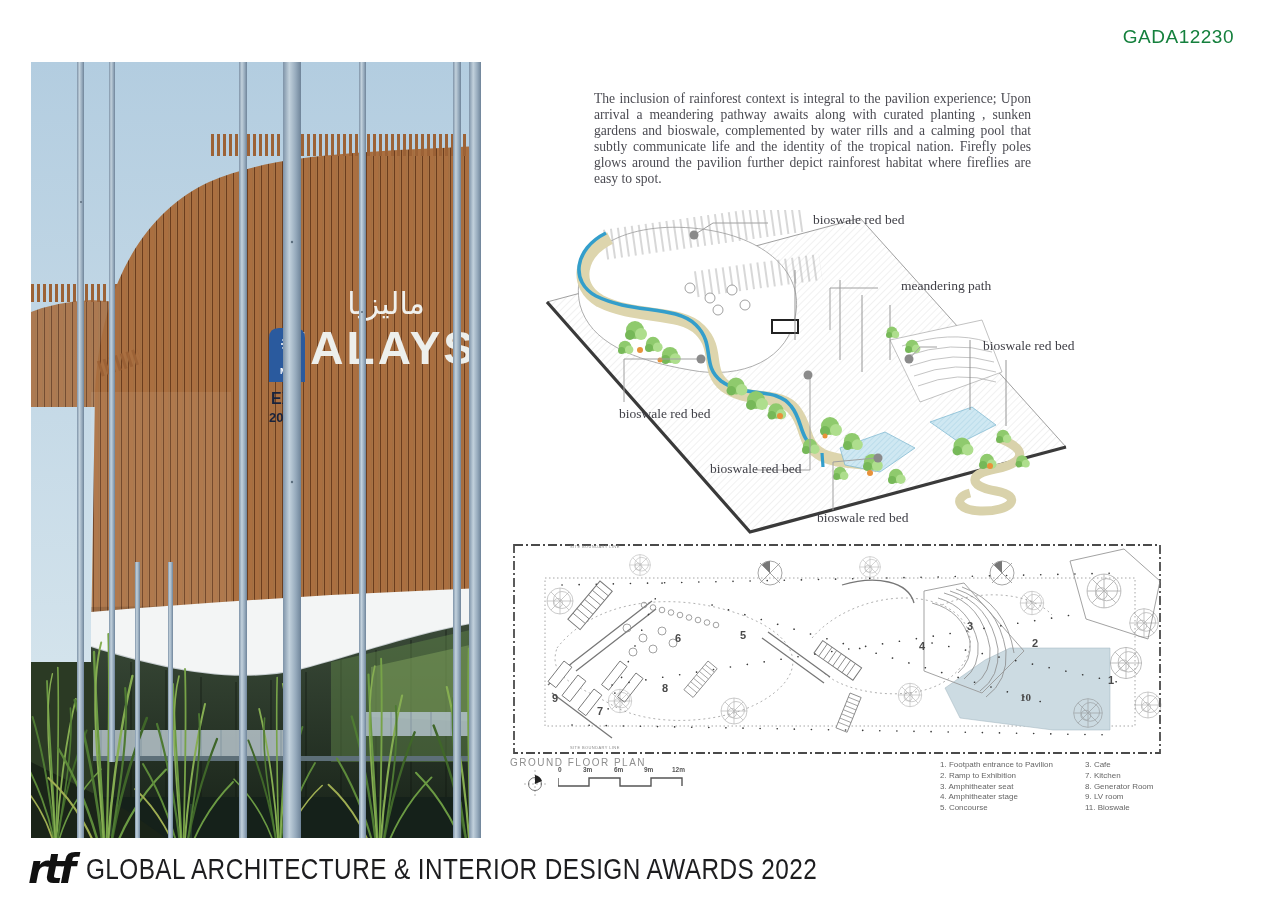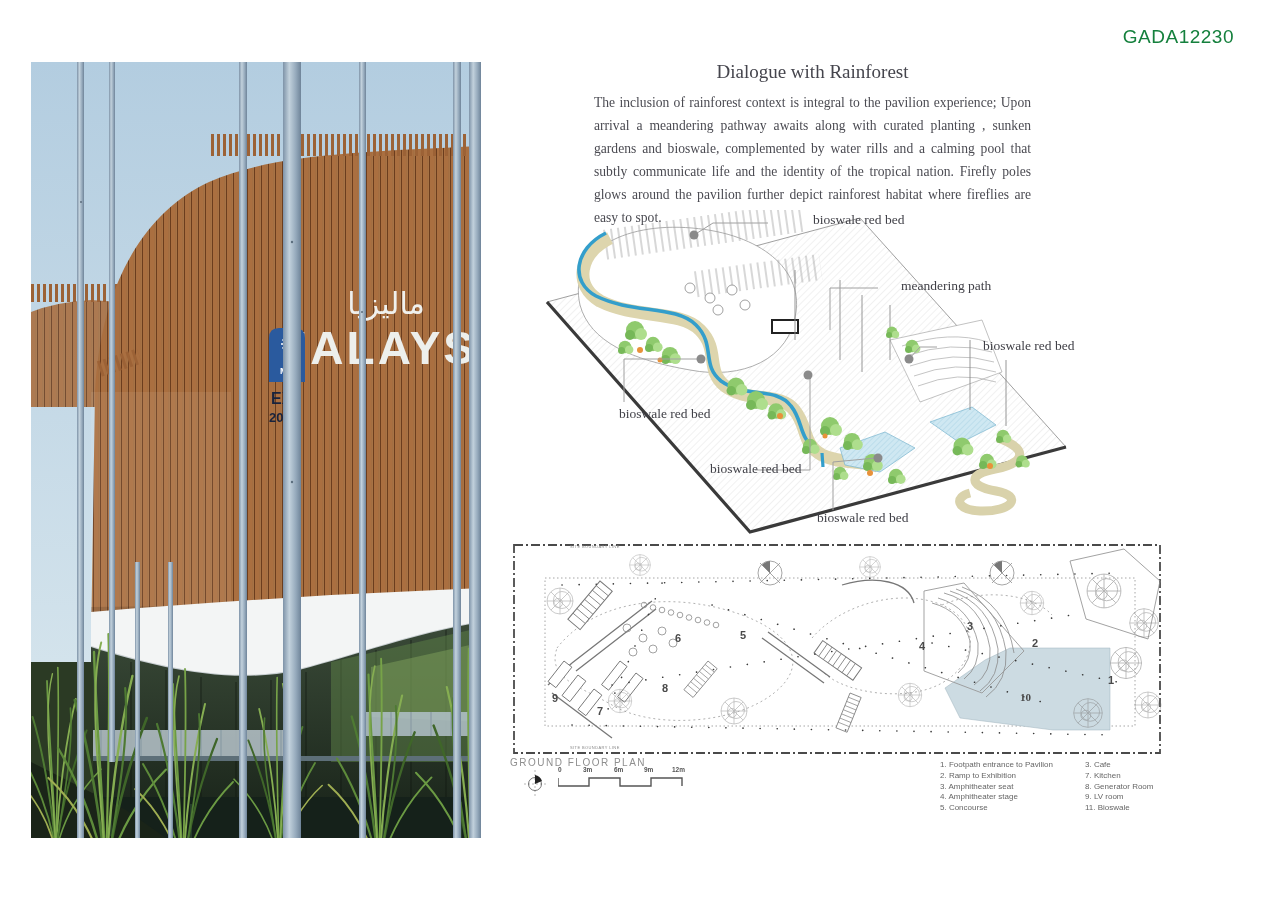--- a/index.html
+++ b/index.html
@@ -5,21 +5,21 @@
   html,body{margin:0;padding:0;background:#ffffff;}
   #board{position:relative;width:1272px;height:900px;background:#ffffff;overflow:hidden;
          font-family:"Liberation Sans",sans-serif;}
   .abs{position:absolute;}
   
   #gada{top:26px;right:38px;font-size:19px;color:#15803d;letter-spacing:.5px;}
   
   #article-title{left:594px;top:61px;width:437px;text-align:center;
      font-family:"Liberation Serif",serif;font-size:19px;color:#45454d;}
   #article-body{left:594px;top:91px;width:437px;text-align:justify;
-     font-family:"Liberation Serif",serif;font-size:13.6px;line-height:23px;color:#4b4b52;}
+     font-family:"Liberation Serif",serif;font-size:13.6px;line-height:16px;color:#4b4b52;}
   
   .iso-label{font-family:"Liberation Serif",serif;font-size:13.5px;color:#3f3f46;white-space:nowrap;margin-left:43px;}
   
   .plan-num{position:absolute;font-size:11px;font-weight:bold;color:#4a4a4a;}
   
   #plan-title{left:510px;top:757px;font-size:10px;letter-spacing:1.5px;color:#8f8f8f;}
   .scale-tick{position:absolute;top:0;font-size:6.5px;font-weight:bold;color:#555;}
   #legend{left:940px;top:760px;width:260px;font-size:8px;color:#666;}
   .legend-col{position:absolute;top:0;line-height:10.8px;white-space:nowrap;}
   #legend-col1{left:0;}
@@ -149,21 +149,20 @@
         <g fill="#5c6e7e">
             <circle cx="261" cy="180" r="1.2"></circle>
             <circle cx="261" cy="420" r="1.2"></circle>
             <circle cx="50" cy="140" r="1"></circle>
             <circle cx="331" cy="250" r="1"></circle>
           </g>
       </g>
     </svg>
   </div>
 
-  <div class="abs" id="article-title">Dialogue with Rainforest</div>
   <div class="abs" id="article-body">The inclusion of rainforest context is integral to the pavilion experience; Upon arrival a meandering pathway awaits along with curated planting , sunken gardens and bioswale, complemented by water rills and a calming pool that subtly communicate life and the identity of the tropical nation. Firefly poles glows around the pavilion further depict rainforest habitat where fireflies are easy to spot.</div>
 
   <div class="abs" style="left:540px;top:210px;width:535px;height:325px;">
     <svg width="535" height="325" viewBox="0 0 535 325">
       <defs>
         <pattern id="hatch" width="5" height="5" patternUnits="userSpaceOnUse" patternTransform="rotate(45)">
           <path d="M0,0 V5" stroke="#cfcfcf" stroke-width=".6"></path>
         </pattern>
         <pattern id="poolHatch" width="4" height="4" patternUnits="userSpaceOnUse" patternTransform="rotate(45)">
           <rect width="4" height="4" fill="#cfe8f2"></rect>
@@ -425,14 +424,18 @@
     </div>
     <div class="legend-col" id="legend-col2">
       <div>3. Cafe</div>
       <div>7. Kitchen</div>
       <div>8. Generator Room</div>
       <div>9. LV room</div>
       <div>11. Bioswale</div>
     </div>
   </div>
 
+  <div class="abs" id="footer">
+    <span id="rtf-logo">rtf</span>
+    <span id="footer-title">GLOBAL ARCHITECTURE &amp; INTERIOR DESIGN AWARDS 2022</span>
+  </div>
 
 </div>
 
 </body></html>

